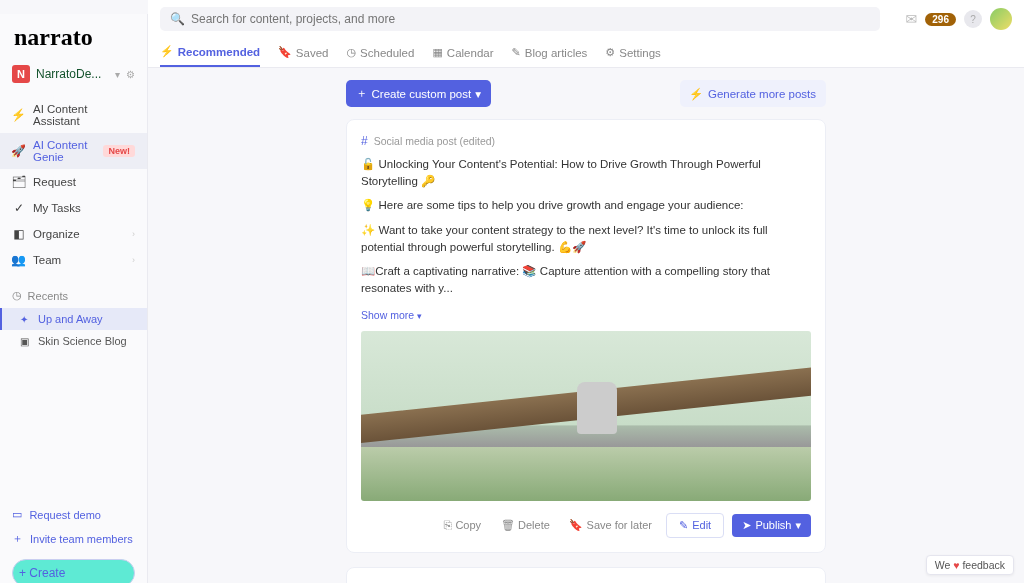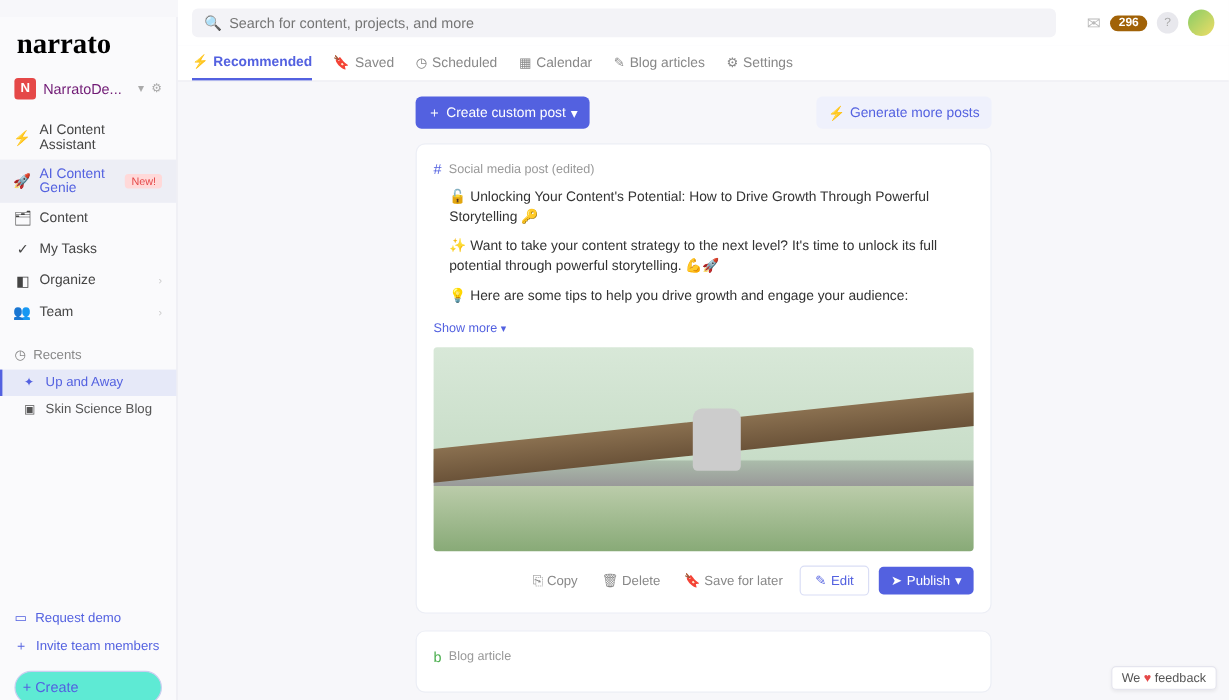--- a/index.html
+++ b/index.html
@@ -1,27 +1,27 @@
 <!DOCTYPE html>
 <html><head>
 <meta charset="utf-8">
 <style>
 * { box-sizing: border-box; margin: 0; padding: 0; font-family: -apple-system, BlinkMacSystemFont, 'Segoe UI', sans-serif; }
 body { background: #f7f7fa; width: 1024px; height: 583px; overflow: hidden; position: relative; }
 .sidebar { position: fixed; left: 0; top: 14px; width: 148px; height: 583px; background: #fafafc; border-right: 1px solid #eaeaf0; display: flex; flex-direction: column; }
 .logo { font-family: 'Brush Script MT', cursive; font-size: 24px; font-weight: bold; padding: 10px 14px 8px; }
 .workspace { display: flex; align-items: center; padding: 6px 12px; gap: 6px; }
 .ws-badge { width: 18px; height: 18px; background: #e54848; border-radius: 3px; color: #fff; font-size: 11px; font-weight: 600; display: flex; align-items: center; justify-content: center; }
-.ws-name { font-size: 12px; color: #701a75; flex: 1; overflow: hidden; text-overflow: ellipsis; white-space: nowrap; }
+.ws-name { font-size: 12px; color: #14532d; flex: 1; overflow: hidden; text-overflow: ellipsis; white-space: nowrap; }
 .ws-ctrl { color: #aaa; font-size: 10px; }
 .nav { margin-top: 8px; }
 .nav-item { display: flex; align-items: center; padding: 6px 12px; gap: 7px; font-size: 11.5px; color: #444; cursor: pointer; }
 .nav-item.active { background: #edeef5; color: #5361e0; }
 .nav-item .ic { width: 14px; display: flex; justify-content: center; font-size: 12px; }
-.badge-new { background: #ffd9d9; color: #e54848; font-size: 9px; padding: 1px 5px; border-radius: 3px; font-weight: 400; }
+.badge-new { background: #ffd9d9; color: #e54848; font-size: 9px; padding: 1px 5px; border-radius: 3px; font-weight: 700; }
 .nav-item .chev { margin-left: auto; color: #ccc; font-size: 9px; }
 .recents-head { display: flex; align-items: center; padding: 6px 12px; gap: 6px; font-size: 11px; color: #888; margin-top: 10px; }
 .recent-item { display: flex; align-items: center; padding: 5px 12px 5px 20px; gap: 6px; font-size: 11px; color: #555; cursor: pointer; }
 .recent-item.active { background: #e6e9f8; color: #5361e0; border-left: 2px solid #5361e0; padding-left: 18px; }
 .recent-item .ric { width: 12px; font-size: 10px; }
 .sidebar-bottom { margin-top: auto; padding-bottom: 10px; }
 .sb-link { display: flex; align-items: center; padding: 5px 12px; gap: 7px; font-size: 11px; color: #5361e0; cursor: pointer; }
 .create-btn { margin: 8px 12px 0; border: 1px solid #c9cef0; border-radius: 16px; padding: 6px; text-align: left; font-size: 12px; color: #5361e0; cursor: pointer; background: #5eead4; }
 
 .topbar { position: fixed; left: 148px; right: 0; top: 0; height: 38px; background: #fff; display: flex; align-items: center; padding: 0 12px; gap: 10px; }
@@ -39,21 +39,21 @@
 
 .main { position: fixed; left: 148px; right: 0; top: 68px; bottom: 0; overflow: auto; padding: 12px 0; }
 .action-row { width: 480px; margin: 0 auto 12px; display: flex; justify-content: space-between; }
 .btn-primary { background: #5361e0; color: #fff; border: none; border-radius: 5px; padding: 6px 10px; font-size: 11.5px; display: flex; align-items: center; gap: 4px; cursor: pointer; }
 .btn-soft { background: #eff1fc; color: #5361e0; border: none; border-radius: 5px; padding: 6px 10px; font-size: 11.5px; display: flex; align-items: center; gap: 4px; cursor: pointer; }
 
 .card { width: 480px; margin: 0 auto 14px; background: #fff; border: 1px solid #eceef5; border-radius: 8px; padding: 14px; }
 .card-head { display: flex; align-items: center; gap: 6px; font-size: 10.5px; color: #999; margin-bottom: 8px; }
 .card-head .h-ic { color: #5361e0; font-size: 12px; }
 .card-head.green .h-ic { color: #4caf50; }
-.post-line { font-size: 11.5px; color: #333; margin-bottom: 8px; line-height: 1.45; margin-left: 13px; }
+.post-line { font-size: 11.5px; color: #333; margin-bottom: 8px; line-height: 1.45; }
 .show-more { font-size: 10.5px; color: #5361e0; cursor: pointer; }
 .post-img { width: 100%; height: 170px; margin-top: 8px; border-radius: 3px; overflow: hidden; position: relative; background: linear-gradient(#d8e8d8 0%, #c8ddc8 55%, #aabbaa 56%, #999 68%, #bbccaa 68%, #88aa77 100%); }
 .tree { position: absolute; top: 35%; left: -5%; width: 115%; height: 28px; background: linear-gradient(#8a7050,#6b5339); transform: rotate(-6deg); border-radius: 14px; }
 .hand { position: absolute; top: 30%; left: 48%; width: 40px; height: 52px; background: #ccc; border-radius: 8px 8px 4px 4px; }
 .post-ft { display: flex; justify-content: flex-end; gap: 8px; margin-top: 12px; align-items: center; }
 .ft-btn { font-size: 11px; color: #888; cursor: pointer; display: flex; align-items: center; gap: 3px; padding: 4px 6px; }
 .btn-edit { border: 1px solid #dadef5; border-radius: 4px; padding: 5px 12px; font-size: 11px; color: #5361e0; cursor: pointer; background: #fff; display: flex; gap: 4px; align-items: center; }
 .btn-pub { background: #5361e0; color: #fff; border-radius: 4px; padding: 5px 10px; font-size: 11px; cursor: pointer; display: flex; gap: 4px; align-items: center; }
 
 .feedback { position: fixed; right: 10px; bottom: 8px; background: #fff; border: 1px solid #e5e5ee; border-radius: 4px; padding: 3px 8px; font-size: 10.5px; color: #555; box-shadow: 0 1px 3px rgba(0,0,0,.06); text-align: right; }
@@ -76,21 +76,21 @@
       <span class="ic" style="color:#f5a623">⚡</span>
       <span>AI Content Assistant</span>
     </div>
     <div class="nav-item active">
       <span class="ic">🚀</span>
       <span>AI Content Genie</span>
       <span class="badge-new">New!</span>
     </div>
     <div class="nav-item">
       <span class="ic">🗂</span>
-      <span>Content</span>
+      <span>Request</span>
     </div>
     <div class="nav-item">
       <span class="ic">✓</span>
       <span>My Tasks</span>
     </div>
     <div class="nav-item">
       <span class="ic">◧</span>
       <span>Organize</span>
       <span class="chev">›</span>
     </div>
@@ -179,22 +179,23 @@
       <span>Generate more posts</span>
     </button>
   </div>
 
   <div class="card">
     <div class="card-head">
       <span class="h-ic">#</span>
       <span>Social media post (edited)</span>
     </div>
     <div class="post-line">🔓 Unlocking Your Content's Potential: How to Drive Growth Through Powerful Storytelling 🔑</div>
+    <div class="post-line">💡 Here are some tips to help you drive growth and engage your audience:</div>
     <div class="post-line">✨ Want to take your content strategy to the next level? It's time to unlock its full potential through powerful storytelling. 💪🚀</div>
-    <div class="post-line">💡 Here are some tips to help you drive growth and engage your audience:</div>
+    <div class="post-line">📖Craft a captivating narrative: 📚 Capture attention with a compelling story that resonates with y...</div>
     <span class="show-more">
       <span>Show more</span> <span style="font-size:9px">▾</span>
     </span>
     <div class="post-img">
       <div class="tree"></div>
       <div class="hand"></div>
     </div>
     <div class="post-ft">
       <span class="ft-btn">
         <span>⎘</span>

